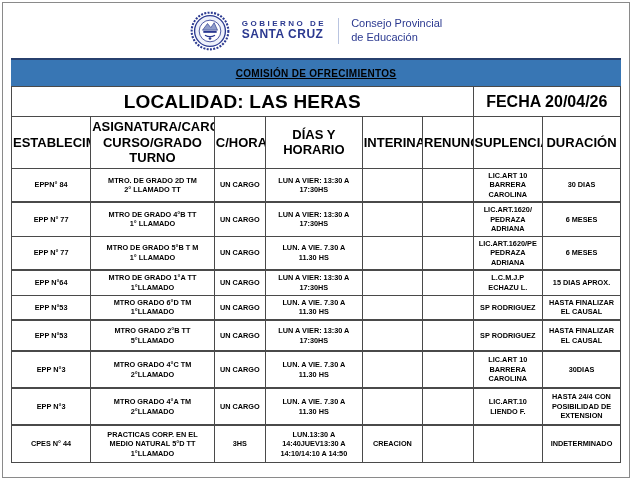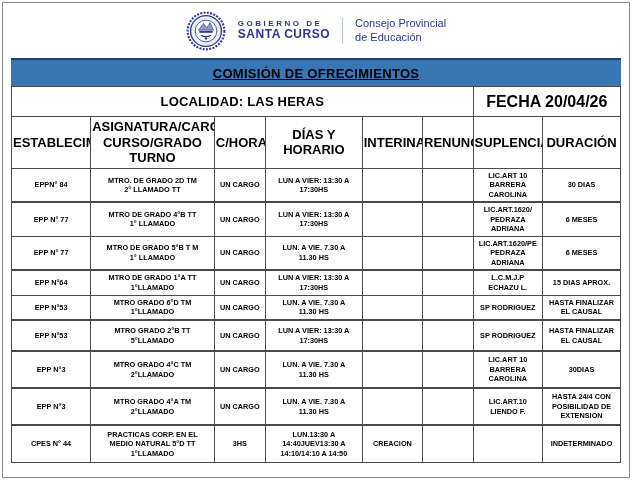--- a/index.html
+++ b/index.html
@@ -30,37 +30,37 @@
   .org-name .bottom { font-size: 12px; font-weight: bold; letter-spacing: 0.5px; }
   .org-divider { width: 1px; height: 26px; background: #b9c4e0; }
   .org-unit { color: #2b3990; font-size: 11px; line-height: 1.25; }
   
   .title-bar {
     height: 26px;
     background: #3876b4;
     display: flex; align-items: center; justify-content: center;
   }
   .title-bar span {
-    color: #000; font-weight: bold; font-size: 13px;
+    color: #000; font-weight: bold; font-size: 10px;
     text-decoration: underline; letter-spacing: 0.3px;
   }
   
   table.offers {
     width: 100%; border-collapse: collapse; table-layout: fixed;
     border: 1.5px solid #3b3b3b;
   }
   table.offers td, table.offers th {
     border: 1px solid #4a4a4a;
     text-align: center; vertical-align: middle;
     font-weight: bold; color: #000;
     white-space: pre-line;
     padding: 2px 1px;
     overflow: hidden;
   }
-  td.loc-cell { font-size: 13px; height: 30px; letter-spacing: 0.2px; }
+  td.loc-cell { font-size: 19px; height: 30px; letter-spacing: 0.2px; }
   td.fecha-cell { font-size: 16px; }
   th.col-head { font-size: 13px; height: 22px; line-height: 1.2; }
   td.data-cell { font-size: 7.3px; line-height: 1.3; }
   tr.thick-bottom td { border-bottom-width: 2px; }
   tr.r-sm td { height: 25px; }
   tr.r-md td { height: 31px; }
   tr.r-lg td { height: 37px; }
 </style>
 </head>
 <body>
@@ -72,21 +72,21 @@
       <circle cx="24" cy="24" r="22" fill="#ffffff" stroke="#2b3990" stroke-width="2.5" stroke-dasharray="2.4 1.6"></circle>
       <circle cx="24" cy="24" r="18.5" fill="#eef1fa" stroke="#2b3990" stroke-width="1.6"></circle>
       <circle cx="24" cy="24" r="13" fill="#ffffff" stroke="#2b3990" stroke-width="1"></circle>
       <path d="M15 23 L21 15 L25 20 L29 14 L33 23 Z" fill="#8f9cc9" stroke="#2b3990" stroke-width="0.8"></path>
       <rect x="16" y="24" width="16" height="2.2" fill="#2b3990"></rect>
       <path d="M18 29 q6 3.5 12 0" fill="none" stroke="#2b3990" stroke-width="1.4"></path>
       <circle cx="24" cy="33" r="1.6" fill="#2b3990"></circle>
     </svg>
     <div class="org-name">
       <div class="top">GOBIERNO DE</div>
-      <div class="bottom">SANTA CURSO</div>
+      <div class="bottom">SANTA CRUZ</div>
     </div>
     <div class="org-divider"></div>
     <div class="org-unit" style="white-space:pre-line">Consejo Provincial
 de Educación</div>
   </div>
 
   <div class="title-bar">
     <span>COMISIÓN DE OFRECIMIENTOS</span>
   </div>
 

